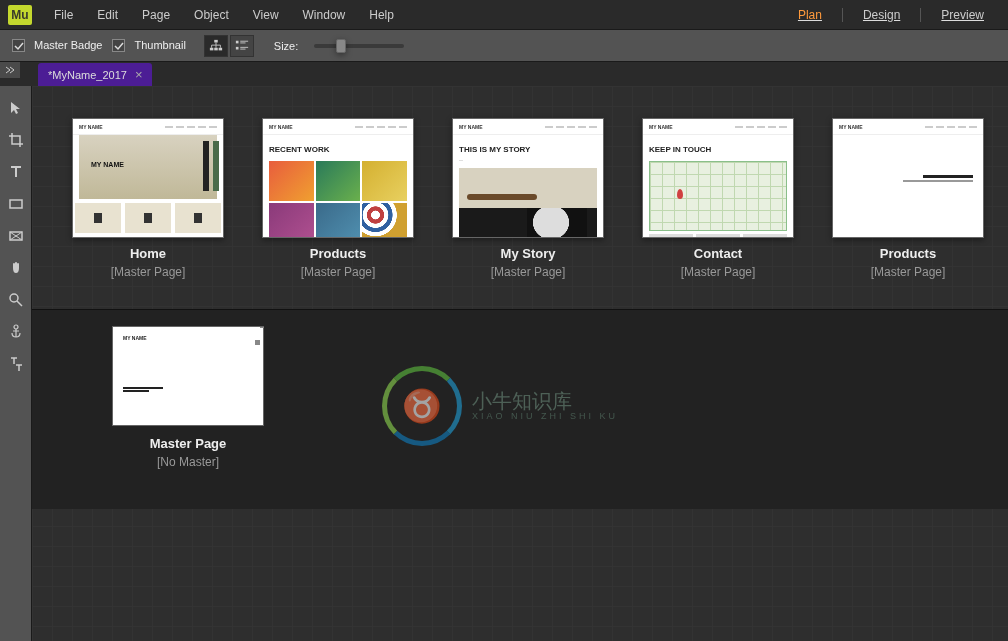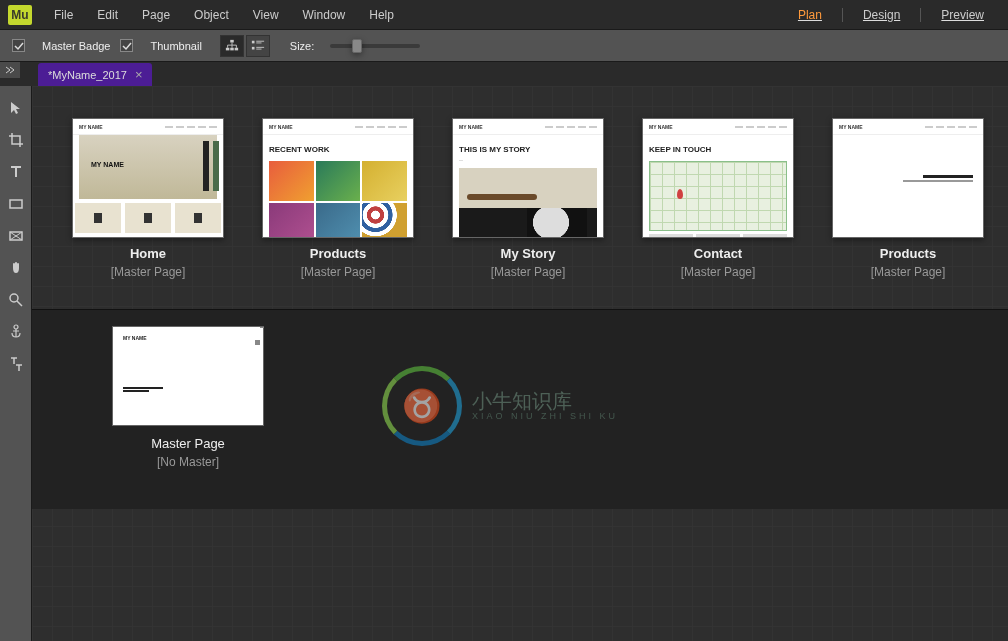--- a/index.html
+++ b/index.html
@@ -58,21 +58,21 @@
 
 .toolbar {
   height: 32px;
   background: #535353;
   border-bottom: 1px solid #1a1a1a;
   display: flex;
   align-items: center;
   padding: 0 12px;
   gap: 10px;
 }
-.chk { display: flex; align-items: center; gap: 17px; color: #eee; font-size: 11px; }
+.chk { display: flex; gap: 9px; color: #eee; font-size: 11px; }
 .chk-box {
   width: 13px; height: 13px;
   border: 1px solid #888;
   background: #444;
   display: flex; align-items: center; justify-content: center;
 }
 .chk-box svg { width: 10px; height: 10px; }
 .view-toggles { display: flex; gap: 2px; margin-left: 8px; }
 .view-btn {
   width: 24px; height: 22px;
@@ -257,21 +257,21 @@
   right:-1px;
 }
 .master-thumb::before { top:14px; box-shadow: 0 0 0 1px #888; width:3px; height:3px; right:4px; }
 .master-thumb-inner {
   position:absolute; left:10px; top:8px;
   font-size:5px; color:#222; font-weight:bold;
 }
 .master-thumb .foot { position:absolute; left:10px; bottom:32px; }
 .master-thumb .foot div { width:40px; height:2px; background:#222; margin-bottom:1px;}
 .master-thumb .foot div:last-child{width:26px;}
-.master-title { margin-left: 58px; margin-top:10px; width:152px; text-align:center; font-size:13px; font-weight:normal; color:#eee;}
+.master-title { margin-left: 58px; margin-top:10px; width:152px; text-align:center; font-size:13px; font-weight:bold; color:#eee;}
 .master-sub { margin-left: 58px; margin-top:4px; width:152px; text-align:center; font-size:12px; color:#999;}
 
 .watermark {
   position: absolute;
   left: 350px; top: 280px;
   display: flex; align-items: center; gap: 10px;
   opacity: .6;
   pointer-events: none;
 }
 .watermark .ring {

